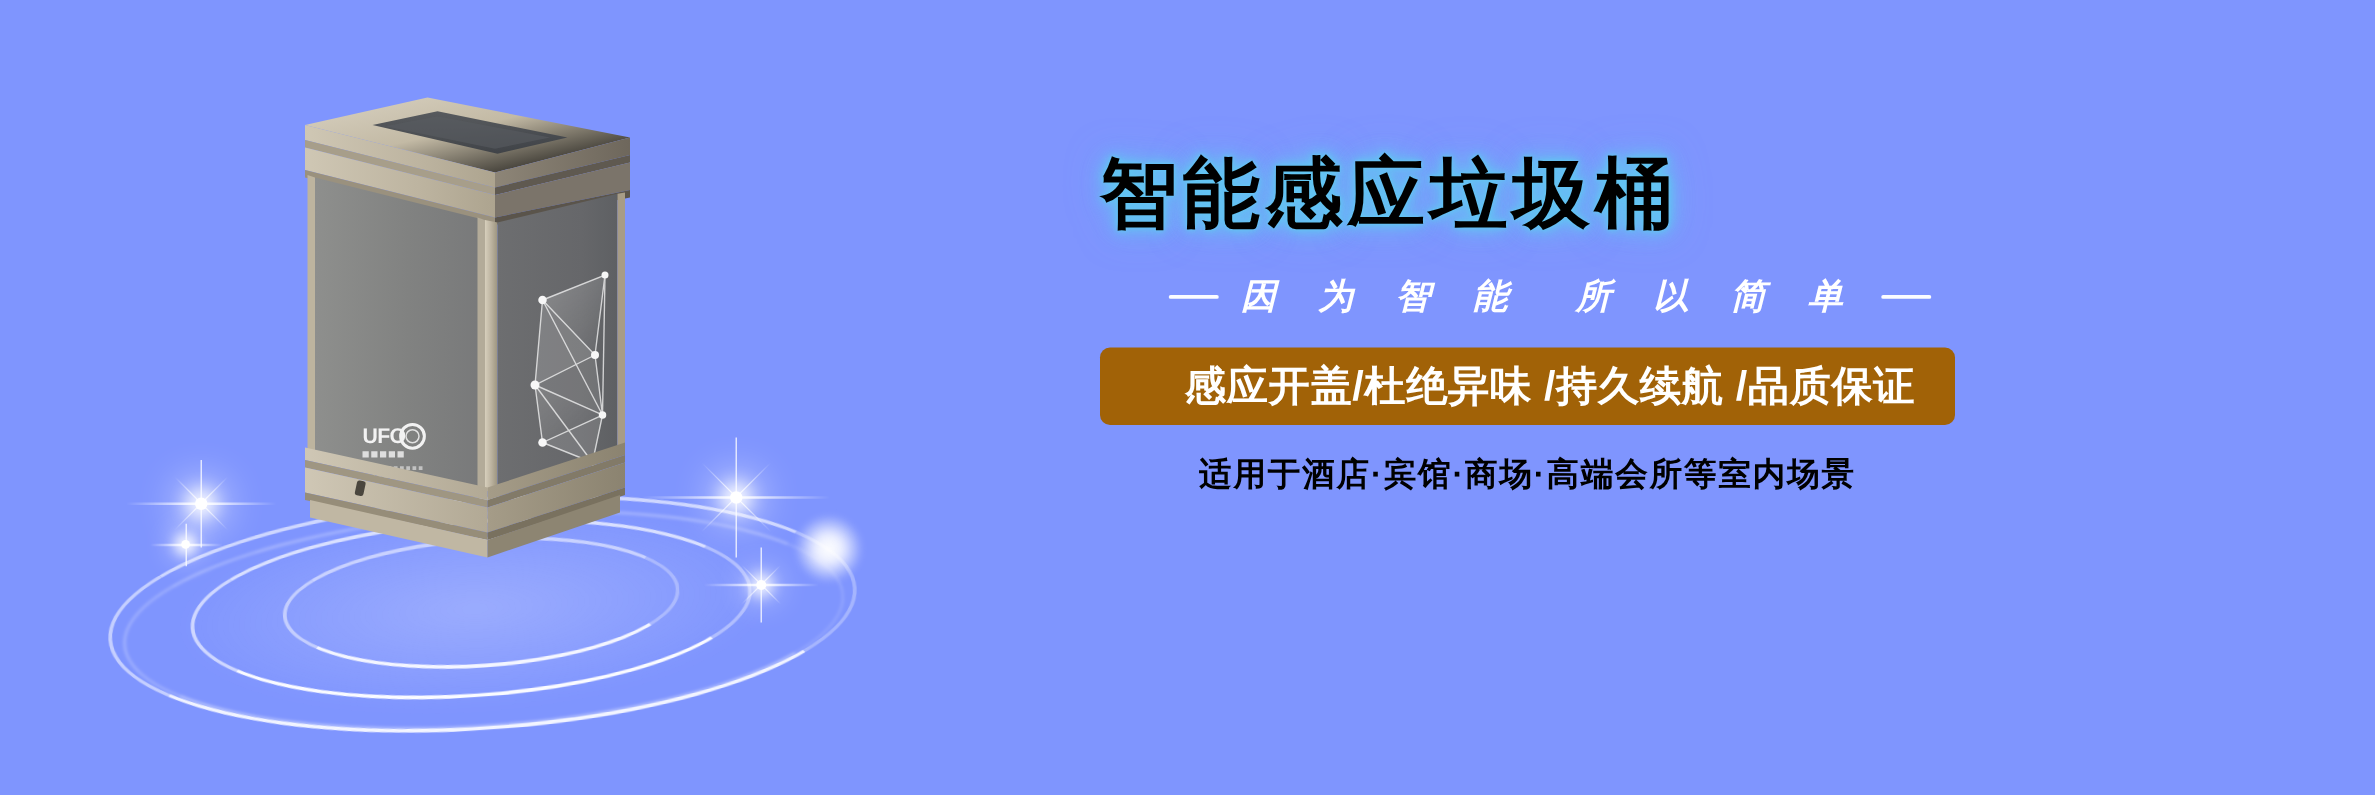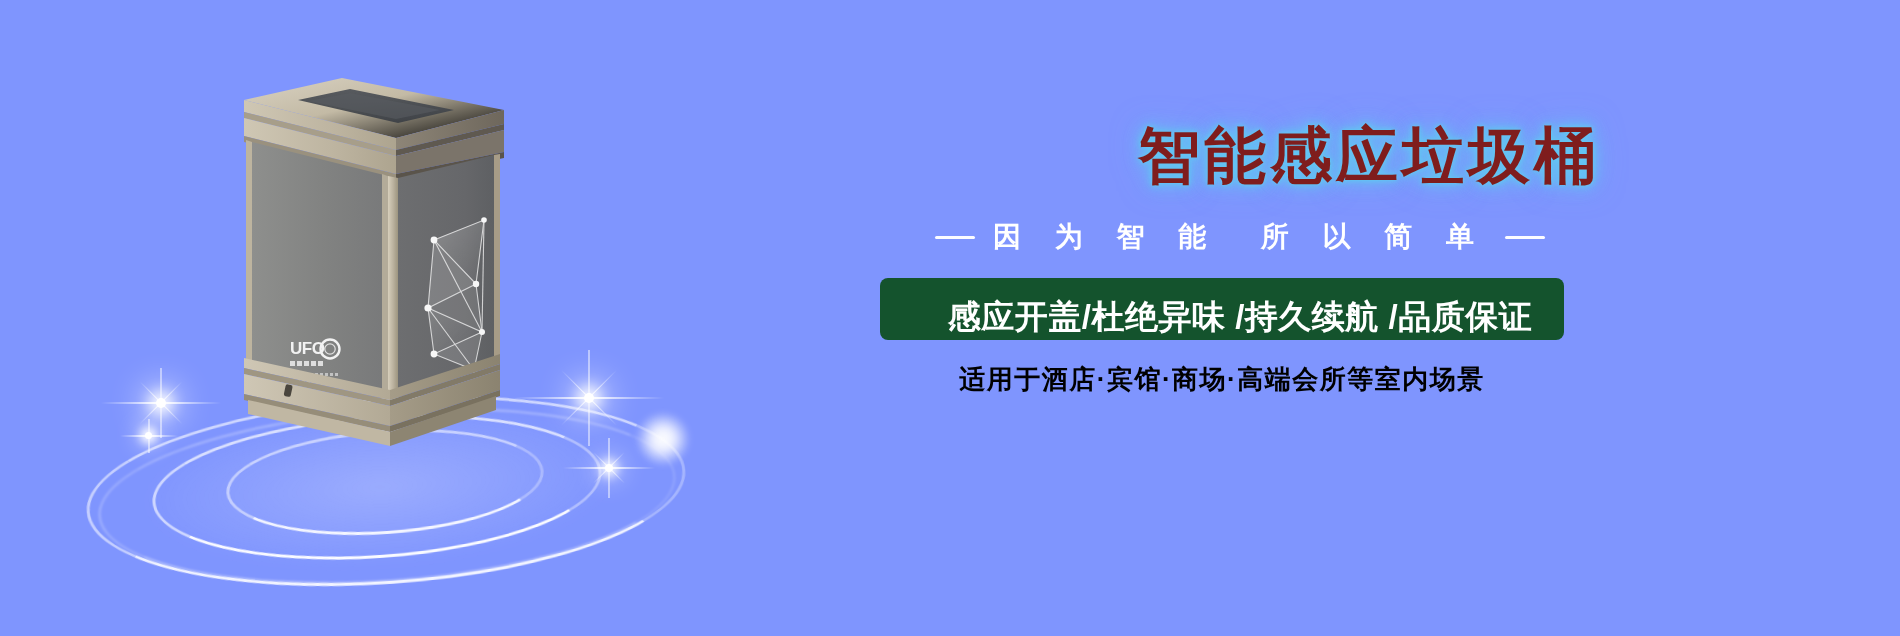--- a/index.html
+++ b/index.html
@@ -130,39 +130,40 @@
   #copy-block {
     position:absolute;
     left:880px; top:0;
     width:1020px; height:636px;
   }
 
   #headline {
     position:absolute;
     left:0; top:125px;
     width:720px;
-    text-align:right;
+    text-align:left;
     font-size:62px;
     font-weight:bold;
     letter-spacing:4px;
-    color:#7f1d1d;
+    color:#000000;
     line-height:1;
     text-shadow:
       0 0 2px #63c6f2, 0 0 5px #63c6f2, 0 0 10px #63c6f2,
       0 0 18px rgba(99,198,242,.85), 0 0 30px rgba(99,198,242,.55);
   }
 
   #tagline-row {
     position:absolute;
     left:0; top:218px;
     width:720px;
     display:flex;
     align-items:center;
     justify-content:center;
     gap:18px;
+    font-style:italic;
   }
   .tag-rule {
     display:block;
     width:40px; height:3px;
     background:#ffffff;
     border-radius:2px;
     opacity:.97;
   }
   #tagline-text {
     font-size:28px;
@@ -170,24 +171,24 @@
     letter-spacing:13px;
     color:#ffffff;
     white-space:pre;
   }
 
   #feature-badge {
     position:absolute;
     left:0; top:278px;
     width:684px;
     height:62px;
-    background:#14532d;
+    background:#a16207;
     border-radius:8px;
     display:flex;
-    align-items:flex-end;
+    align-items:center;
     justify-content:center;
     padding-left:36px;
   }
   #feature-badge-text {
     font-size:33px;
     font-weight:bold;
     color:#ffffff;
     letter-spacing:.5px;
     white-space:nowrap;
   }

